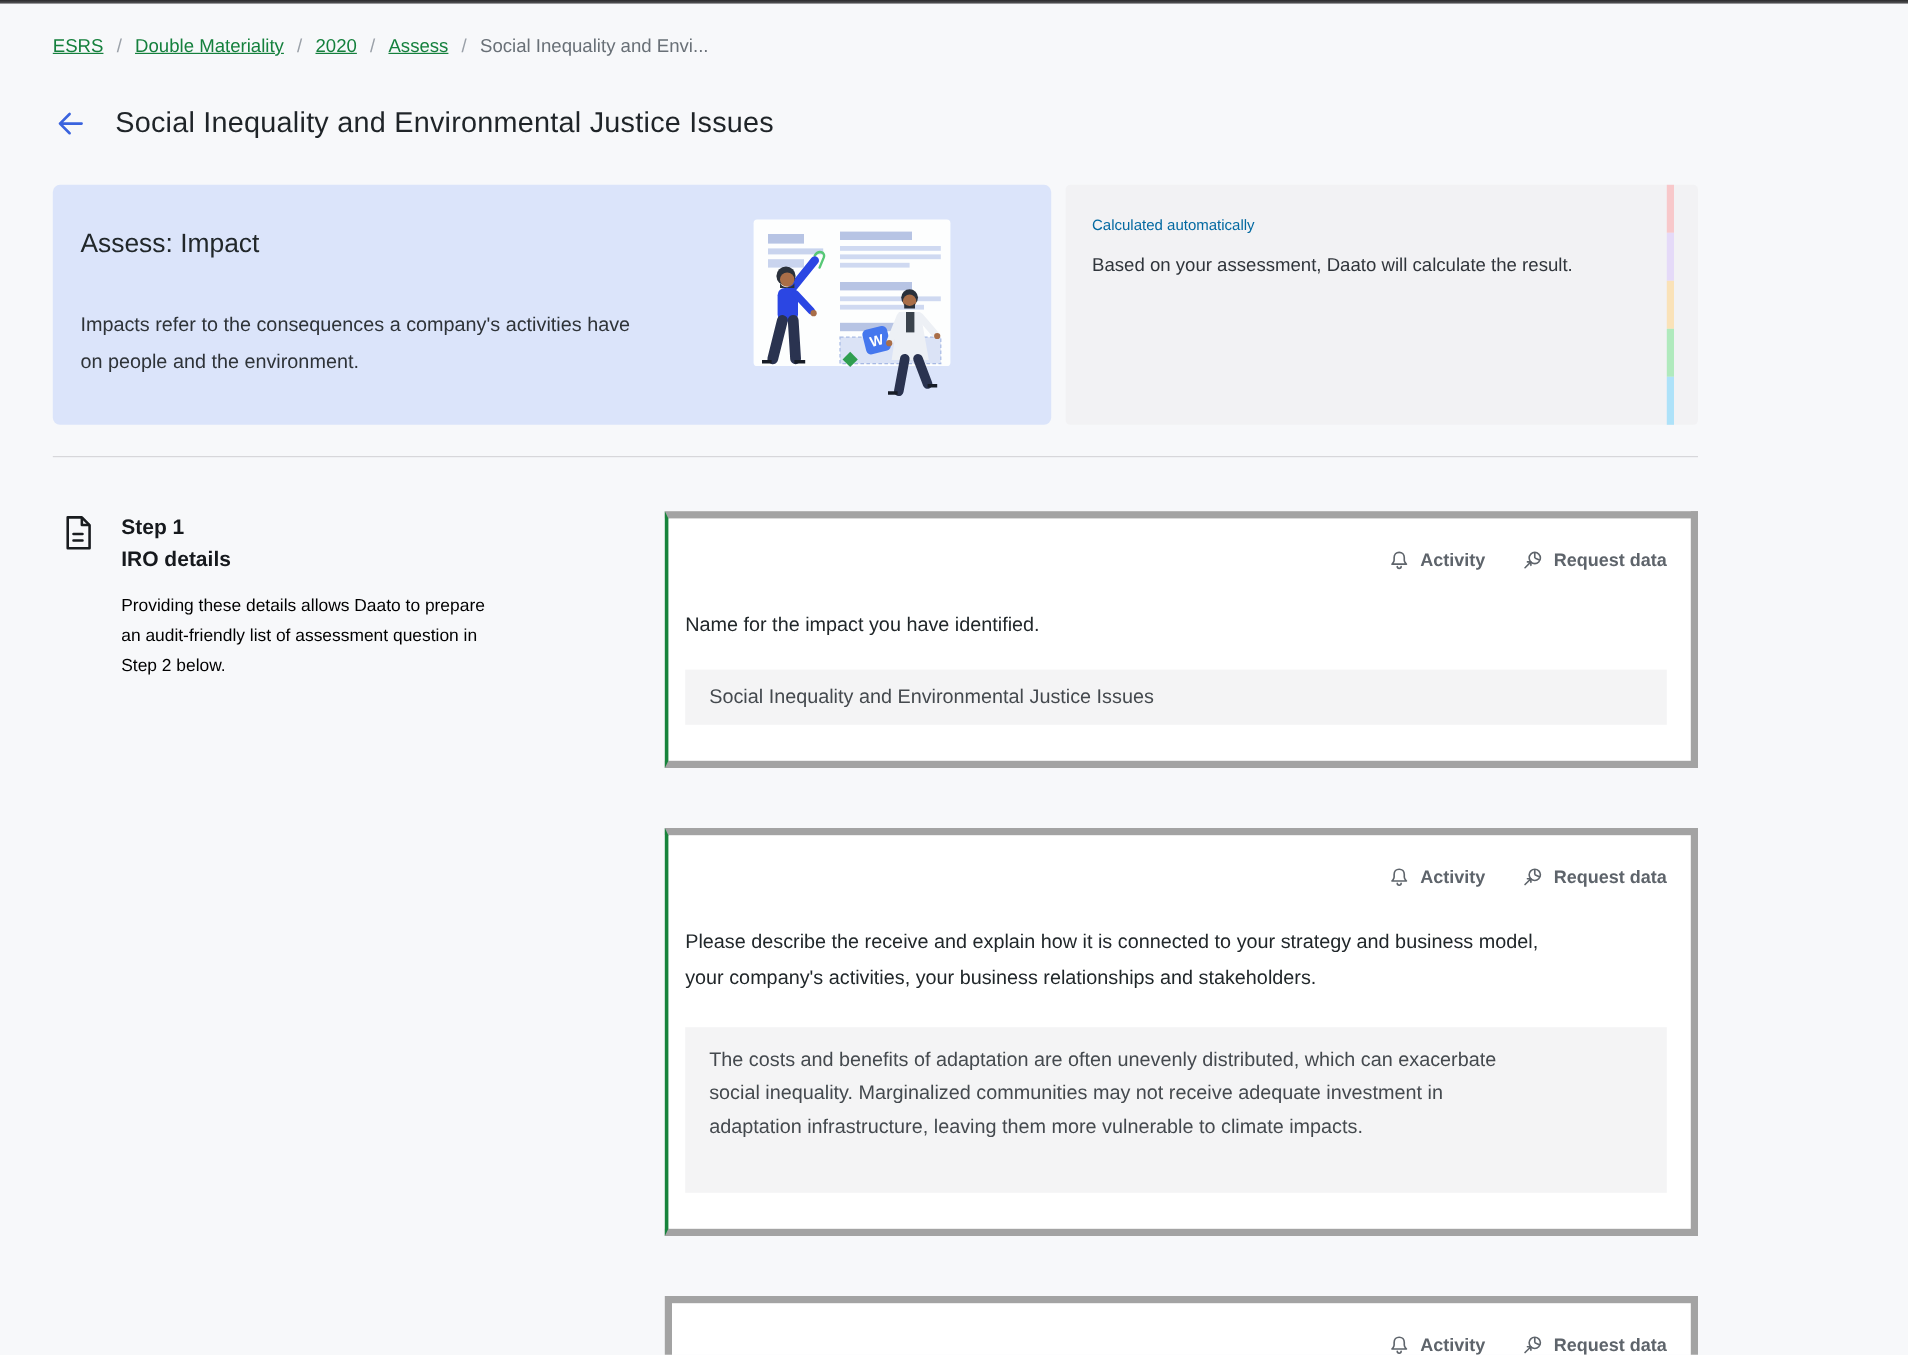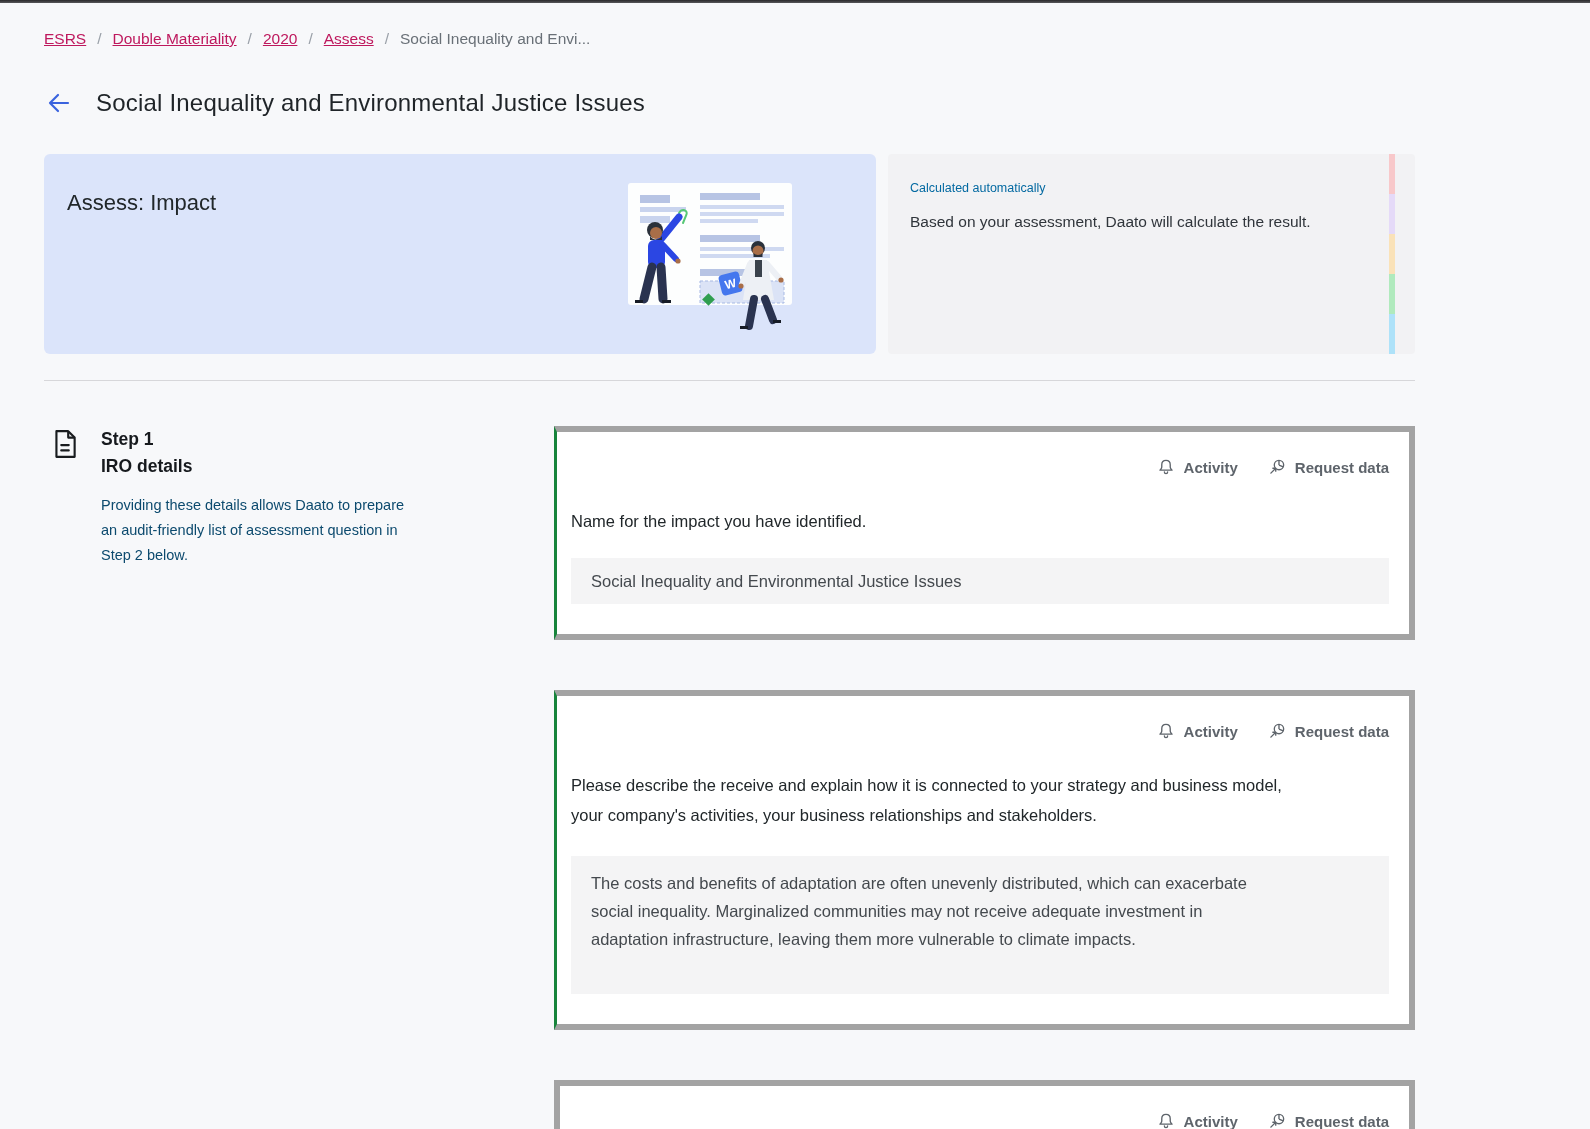--- a/index.html
+++ b/index.html
@@ -9,21 +9,21 @@
     background:#f7f8fa;
     font-family:"Liberation Sans", sans-serif;
     color:#21272a;
     position:relative;
   }
   .top-edge { height:3px; background:linear-gradient(180deg,#2a2a2c,#57575a); }
   .page { padding-left:44px; }
 
   
   .breadcrumb { margin-top:27px; font-size:15.5px; display:flex; align-items:center; gap:11px; }
-  .crumb-link { color:#be185d; text-decoration:underline; cursor:pointer; white-space:nowrap; }
+  .crumb-link { color:#15803d; text-decoration:underline; cursor:pointer; white-space:nowrap; }
   .crumb-sep { color:#9aa0a8; }
   .crumb-current { color:#697077; white-space:nowrap; }
 
   
   .title-row { display:flex; align-items:center; gap:22px; margin-top:40px; }
   .back-btn { width:30px; height:30px; border:none; background:none; padding:0; cursor:pointer;
               display:flex; align-items:center; justify-content:center; }
   h1 { margin:0; font-size:24px; font-weight:400; color:#1f2428; letter-spacing:.2px; }
 
   
@@ -42,21 +42,21 @@
   .stripe { position:absolute; top:0; bottom:0; right:20px; width:6px; display:flex; flex-direction:column; }
   .stripe span { flex:1; }
 
   .divider { border:none; height:1px; background:#d7d7da; width:1371px; margin:26px 0 0; }
 
   
   .main { display:flex; margin-top:45px; }
   .step-col { width:510px; padding-left:8px; display:flex; gap:23px; align-items:flex-start; }
   .step-icon { flex:0 0 auto; margin-top:3px; }
   .step-label, .step-name { margin:0; font-size:17.5px; font-weight:700; color:#16191d; line-height:27px; }
-  .step-desc { margin:13px 0 0; font-size:14.5px; line-height:25px; color:#0c4a6e; max-width:312px; }
+  .step-desc { margin:13px 0 0; font-size:14.5px; line-height:25px; color:#000000; max-width:312px; }
 
   .cards-col { width:861px; display:flex; flex-direction:column; gap:50px; }
   .qcard { background:#ffffff; border:6px solid #a3a3a3; padding:26px 20px 30px 16px; }
   .qcard.accent { border-left:3px solid #17843b; padding-left:14px; }
   .qcard.empty { min-height:230px; }
   .qcard-actions { display:flex; justify-content:flex-end; gap:30px; }
   .action-btn { display:flex; align-items:center; gap:9px; background:none; border:none; padding:0;
                 cursor:pointer; font-family:"Liberation Sans", sans-serif;
                 font-size:15px; font-weight:600; color:#5e646b; }
   .qlabel { margin:30px 0 0; font-size:16.5px; line-height:30px; color:#21272a; max-width:740px; }
@@ -91,20 +91,21 @@
         <path d="M13 6 L5 14 l8 8 M5 14 h18" stroke="#3a63de" stroke-width="2.2" fill="none" stroke-linecap="round" stroke-linejoin="round"></path>
       </svg>
     </button>
     <h1>Social Inequality and Environmental Justice Issues</h1>
   </div>
 
   <div class="hero">
 
     <section class="assess-card">
       <h2 class="assess-title">Assess: Impact</h2>
+      <p class="assess-desc">Impacts refer to the consequences a company's activities have on people and the environment.</p>
       <svg class="illustration" width="176" height="156" viewBox="0 0 176 156">
         <rect x="6" y="4" width="164" height="122" rx="3" fill="#fdfefe"></rect>
         <rect x="18" y="16" width="30" height="8" fill="#b7c4e4"></rect>
         <rect x="18" y="28" width="46" height="5" fill="#c9d4ee"></rect>
         <rect x="18" y="37" width="30" height="7" fill="#c9d4ee"></rect>
         <rect x="78" y="14" width="60" height="7" fill="#b7c4e4"></rect>
         <rect x="78" y="26" width="84" height="4" fill="#cfd9f1"></rect>
         <rect x="78" y="33" width="84" height="4" fill="#cfd9f1"></rect>
         <rect x="78" y="40" width="58" height="4" fill="#cfd9f1"></rect>
         <rect x="78" y="56" width="60" height="7" fill="#b7c4e4"></rect>

